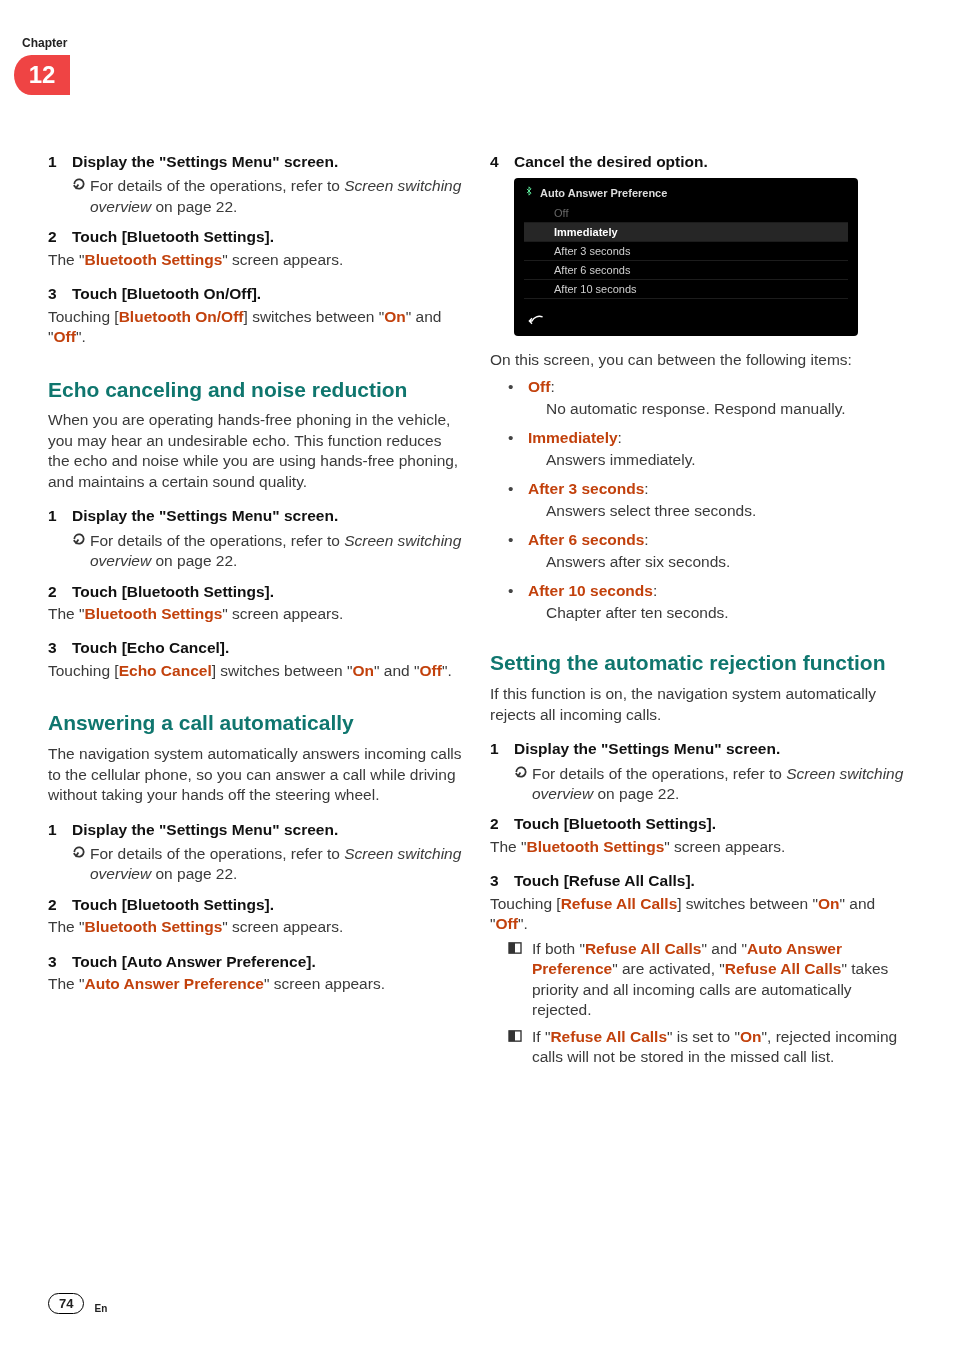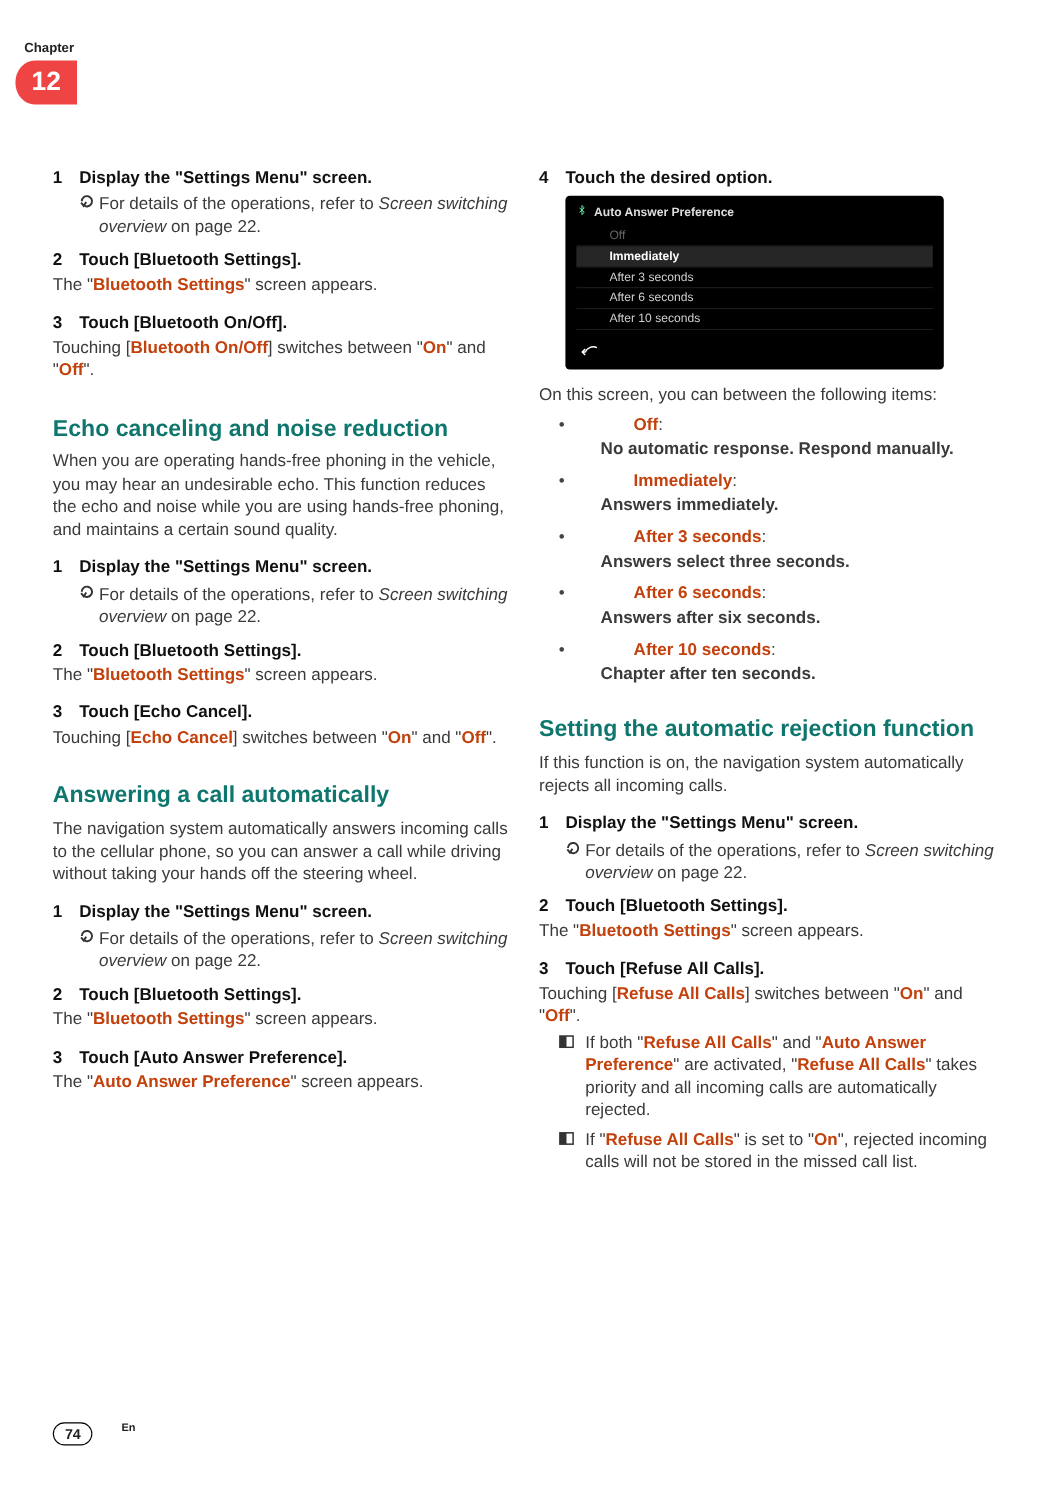--- a/index.html
+++ b/index.html
@@ -17,40 +17,40 @@
   .sub { display:flex; margin:4px 0 6px 24px; }
   .sub .arrow { width:18px; flex:none; }
   .sub .arrow svg { width:14px; height:14px; }
   .body-line { margin-bottom:4px; }
   .para { margin-bottom:14px; }
   .h2 { font-size:21px; font-weight:800; color:#0f766e; margin: 24px 0 8px; line-height:1.18;}
   .sect-gap { margin-top:30px; }
   b { font-weight:bold; color:#c2410c;text-align:right; }
   i { font-style: italic; }
   .bullet-list { margin: 6px 0 0 18px; }
-  .bullet { display:flex; margin-bottom:2px;gap:48px; }
+  .bullet { display:flex; margin-bottom:2px; }
   .bullet .dot { width:20px; flex:none; }
   .bullet .dot::before { content:"•"; color:#444; }
   .bullet-text { flex:1; }
-  .bullet-sub { margin-left:38px; margin-bottom:8px;font-weight:bold; }
+  .bullet-sub { margin-left:38px; margin-bottom:8px; }
   .note-list { margin: 4px 0 0 18px; }
   .note { display:flex; margin-bottom:6px; }
   .note .box { width:24px; flex:none; font-family: Arial, sans-serif; }
   .note .box svg { width:14px; height:12px; }
   
   .shot { width: 344px; height: 158px; background:#000; border-radius:4px; margin: 6px 0 14px 24px; padding:6px 10px 4px; color:#cfcfcf; font-size:11px; position:relative; }
   .shot-title { display:flex; align-items:center; gap:6px; font-size:11px; color:#ddd; font-weight:bold; margin-bottom:2px;}
   .shot-row { height:19px; display:flex; align-items:center; padding-left:30px; border-bottom:1px solid #1c1c1c; font-size:11px;}
   .shot-row.off { color:#666; }
   .shot-row.sel { background:#262626; color:#fff; font-weight:bold; }
   .shot-back { position:absolute; bottom:6px; left:14px; color:#fff;}
   .shot-back svg { width:16px; height:12px; }
   .bt-icon svg { width:10px; height:14px; }
   
-  .footer { position:absolute; left:48px; bottom:38px; display:flex; align-items:flex-start; gap:26px; }
+  .footer { position:absolute; left:48px; bottom:38px; display:flex; align-items:flex-end; gap:10px; }
   .pagenum { border:1.6px solid #000; border-radius:14px; padding:2px 10px; font-weight:bold; font-size:13px; }
   .en { font-size:10px; font-weight:bold; }
 </style>
 </head>
 <body>
 
 <div class="page">
 
   <div class="chapter-label">Chapter</div>
   <div class="hdr">
@@ -140,21 +140,21 @@
           <span class="num">3</span>
           <span>Touch [Auto Answer Preference].</span>
         </div>
       <div class="body-line"><span>The "</span><b>Auto Answer Preference</b><span>" screen appears.</span></div>
     </div>
 
     <div class="col">
 
       <div class="step">
           <span class="num">4</span>
-          <span>Touch the desired option.</span>
+          <span>Cancel the desired option.</span>
         </div>
 
       <div class="shot">
         <div class="shot-title">
           <span class="bt-icon"><svg viewBox="0 0 24 24">
                 <path d="M7 7l10 10-5 5V2l5 5L7 17" fill="none" stroke="#6fa" stroke-width="2"></path>
               </svg></span>
           <span>Auto Answer Preference</span>
         </div>
         <div class="shot-row off">Off</div>

